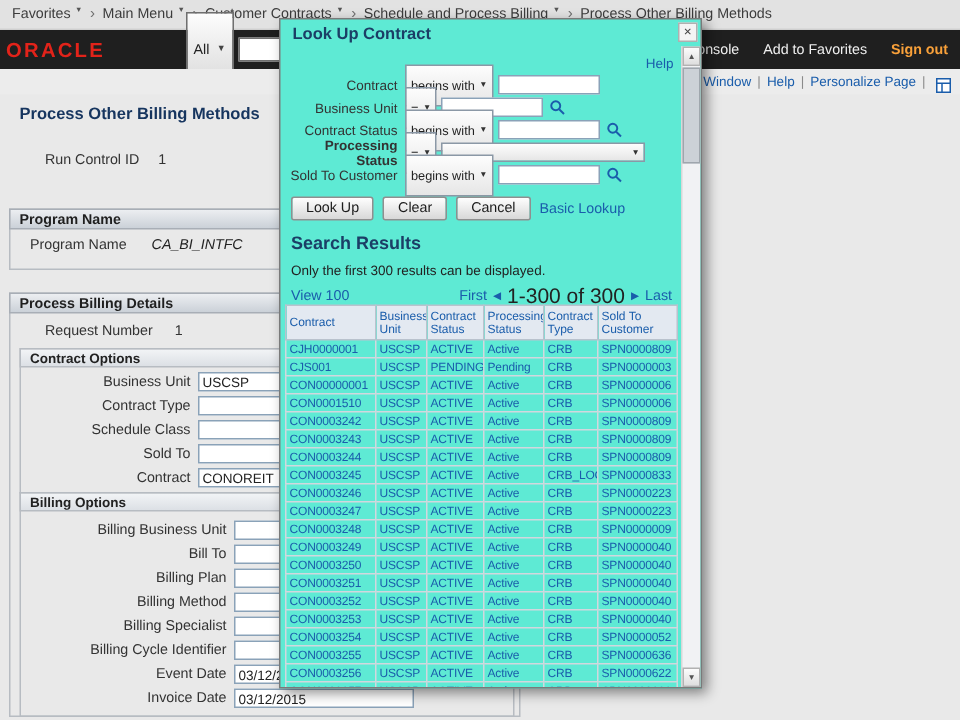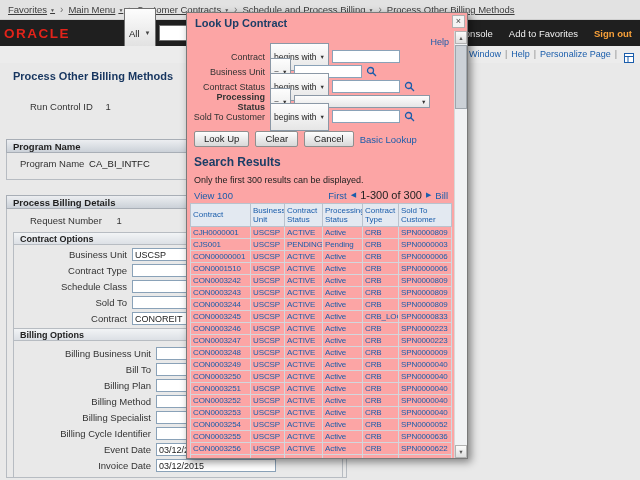--- a/index.html
+++ b/index.html
@@ -3,21 +3,21 @@
 <meta charset="utf-8">
 <style>
   html,body{margin:0;padding:0;background:#555;}
   .stage{position:relative;width:640px;height:480px;overflow:hidden;background:#e9e9e9;
          font-family:"Liberation Sans",sans-serif;-webkit-font-smoothing:antialiased;}
 
   
   .crumbs{position:absolute;left:0;top:0;width:640px;height:20px;background:#e2e2e2;
           border-bottom:1px solid #cfcfcf;display:flex;align-items:center;padding-left:8px;
           box-sizing:border-box;font-size:9.5px;color:#3c3c3c;white-space:nowrap;}
-  .crumb{display:inline-flex;align-items:center;text-decoration:underline;}
+  .crumb{display:inline-flex;}
   .ccaret{font-size:5px;color:#555;margin-left:3px;}
   .crumb-sep{margin:0 5px;color:#707070;font-size:10px;}
 
   
   .topbar{position:absolute;left:0;top:20px;width:640px;height:26px;background:#1f1f1f;
           display:flex;align-items:center;box-sizing:border-box;}
   .logo{color:#e2231a;font-weight:bold;font-size:13.5px;letter-spacing:1.5px;margin-left:4px;}
   .scope{margin-left:54px;display:inline-flex;align-items:center;height:16px;border:1px solid #6f6f6f;
          background:linear-gradient(#fdfdfd,#dadada);font-size:9.5px;color:#222;padding:16px 4px;gap:5px;}
   .scaret{font-size:6px;color:#444;}
@@ -37,38 +37,38 @@
   .runrow{position:absolute;left:30px;top:101px;font-size:9.5px;color:#333;}
   .rval{margin-left:10px;}
 
   .outline{position:absolute;border:1px solid #b7bcc2;box-sizing:border-box;}
   .secbar{position:absolute;height:14px;box-sizing:border-box;background:linear-gradient(#eceef1,#cbd1d8);
           border:1px solid #a8aeb6;font-size:9.5px;font-weight:bold;color:#1f1f1f;padding:1px 0 0 6px;}
   .subbar{position:absolute;height:13px;box-sizing:border-box;background:linear-gradient(#f2f4f6,#dce0e5);
           border:1px solid #b7bcc2;font-size:9px;font-weight:bold;color:#222;padding:1px 0 0 6px;}
 
   .pnrow{position:absolute;left:20px;top:158px;font-size:9.5px;color:#333;}
-  .pnval{margin-left:2px;color:#222;}
+  .pnval{margin-left:14px;color:#222;font-style:italic;}
   .reqrow{position:absolute;left:30px;top:215px;font-size:9.5px;color:#333;}
   .reqval{margin-left:12px;}
 
   .fgroup{position:absolute;}
   #contract-fields{left:8px;top:246px;}
   #billing-fields{left:8px;top:345px;}
   .frow{height:16px;display:flex;align-items:center;}
   .flbl{font-size:9.5px;color:#333;text-align:right;padding-right:5px;box-sizing:border-box;flex:none;}
   .w120{width:124px;}
   .w150{width:148px;}
   .finp{display:inline-block;box-sizing:border-box;height:13px;line-height:12px;border:1px solid #8aa2b8;
         background:#fff;font-size:9px;color:#222;padding:0 2px;flex:none;}
   .iw140{width:140px;}
   .iw120{width:120px;}
 
   
-  .modal{position:absolute;left:186px;top:12px;width:282px;height:447px;background:#fca5a5;
+  .modal{position:absolute;left:186px;top:12px;width:282px;height:447px;background:#5eead4;
          border:1px solid #7a7a7a;box-shadow:3px 3px 8px rgba(0,0,0,.45);box-sizing:border-box;overflow:hidden;}
   .mtitle{position:absolute;left:8px;top:4px;font-size:11px;font-weight:bold;color:#1b3e66;}
   .mclose{position:absolute;right:2px;top:2px;width:11px;height:11px;line-height:10px;text-align:center;
           font-size:9px;color:#444;border:1px solid #b0b0b0;background:#f4f4f4;}
   .mhelp{position:absolute;right:18px;top:24px;font-size:9px;color:#1a5dab;}
   #modal-form{position:absolute;left:2px;top:36px;}
   .mrow{height:15px;display:flex;align-items:center;gap:3px;}
   .mlbl{width:78px;text-align:right;font-size:9px;color:#333;padding-right:2px;flex:none;box-sizing:border-box;}
   .mlbl.bold{font-weight:bold;}
   .opsel{display:inline-flex;align-items:center;height:13px;border:1px solid #8b98a6;
@@ -83,21 +83,21 @@
   .mag{display:inline-flex;align-items:center;margin-left:1px;}
   #modal-buttons{position:absolute;left:7px;top:118px;display:flex;align-items:center;gap:6px;}
   .btn{display:inline-block;padding:1px 9px 2px;border:1px solid #8f8f8f;border-radius:2px;
        background:linear-gradient(#fefefe,#d8d8d8);font-size:9.5px;color:#1b1b1b;}
   .blink{color:#1a5dab;font-size:9.5px;}
   .mresults{position:absolute;left:7px;top:142px;font-size:12px;font-weight:bold;color:#1b3e66;}
   .mnote{position:absolute;left:7px;top:162px;font-size:9px;color:#222;}
   .mview{position:absolute;left:7px;top:176px;width:254px;display:flex;justify-content:space-between;align-items:center;}
   .pag{display:inline-flex;align-items:center;gap:4px;}
   .pgico{color:#1a5dab;font-size:7px;}
-  .prange{color:#222;font-size:11px;}
+  .prange{color:#222;font-size:14px;}
   .rtable{position:absolute;left:3px;top:190px;width:261px;border-collapse:collapse;table-layout:fixed;}
   .rtable th{background:#e3e9f1;border:1px solid #b9c2cd;color:#1a5dab;font-weight:normal;font-size:8px;
              line-height:1.15;text-align:left;padding:1px 2px;height:20px;vertical-align:middle;overflow:hidden;}
   .rtable td{border:1px solid #d2d7dd;color:#1a5dab;font-size:8px;height:11px;line-height:11px;
              padding:0 2px;white-space:nowrap;overflow:hidden;letter-spacing:-0.1px;}
   .vscroll{position:absolute;right:0;top:18px;width:13px;height:427px;background:#f1f2f4;
            border-left:1px solid #d8d8d8;box-sizing:border-box;}
   .sbtn{position:absolute;left:0;width:12px;height:13px;border:1px solid #b2b2b2;
         background:linear-gradient(#fcfcfc,#dedede);font-size:5.5px;color:#555;text-align:center;
         line-height:12px;box-sizing:border-box;}
@@ -316,21 +316,21 @@
     <div class="mresults">Search Results</div>
     <div class="mnote">Only the first 300 results can be displayed.</div>
 
     <div class="mview">
       <span class="blink">View 100</span>
       <span class="pag">
         <span class="blink">First</span>
         <span class="pgico">◀</span>
         <span class="prange">1-300 of 300</span>
         <span class="pgico">▶</span>
-        <span class="blink">Bill</span>
+        <span class="blink">Last</span>
       </span>
     </div>
 
     <table class="rtable">
       <colgroup>
         <col style="width:60px">
           <col style="width:34px">
           <col style="width:38px">
         <col style="width:40px">
           <col style="width:36px">

